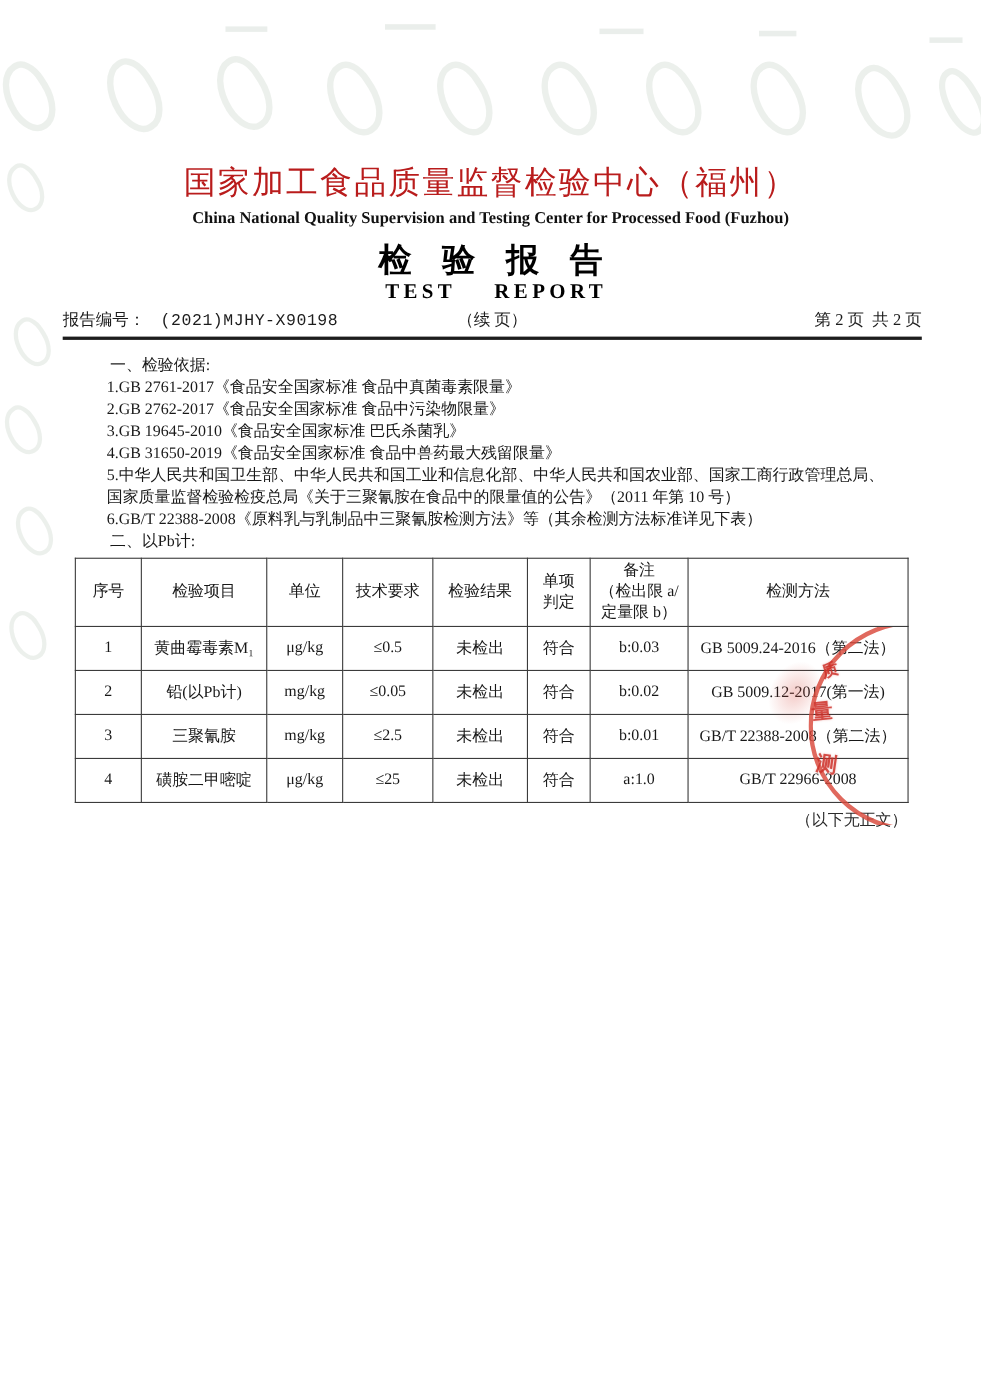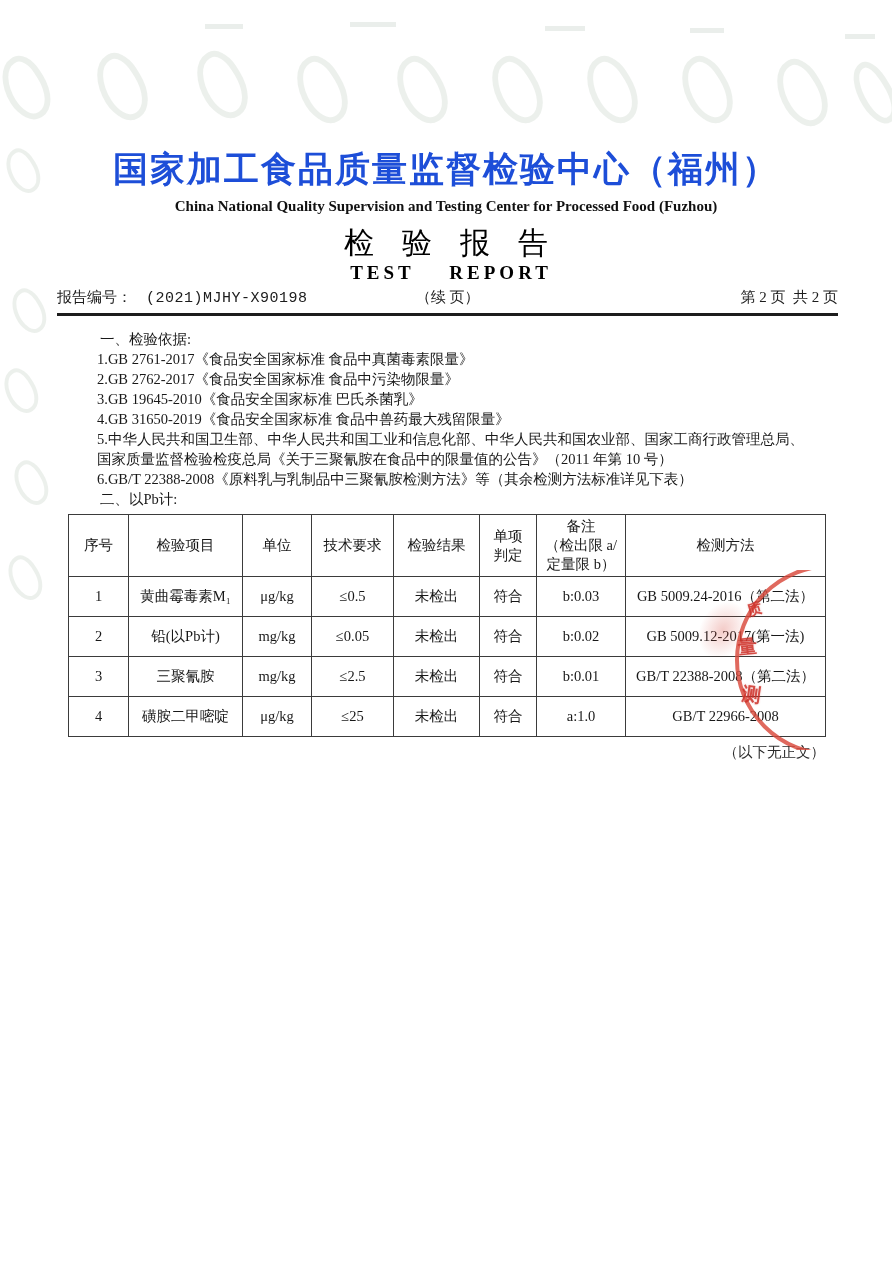--- a/index.html
+++ b/index.html
@@ -23,27 +23,27 @@
   }
   .wm.small { border-width:4px; }
   .dash {
     position:absolute; height:5px;
     background:rgba(214,222,215,0.5);
     pointer-events:none;
   }
   
   .header { padding-top:146px; text-align:center; }
   .title-cn {
-    font-size:35px; font-weight:bold; letter-spacing:2px; color:#1d4ed8;
+    font-size:29px; font-weight:normal; letter-spacing:2px; color:#b91c1c;
   }
   .title-en {
     margin-top:5px; font-size:15px; font-weight:bold; color:#111;text-align:center;
   }
   .report-title-cn {
-    margin-top:8px; font-size:30px; font-weight:normal; color:#000;
+    margin-top:8px; font-size:30px; font-weight:bold; color:#000;
     letter-spacing:28px; text-indent:28px;
   }
   .report-title-en {
     margin-top:-2px; font-size:19px; font-weight:bold; color:#000;
     letter-spacing:4px; white-space:pre;margin-left:10px;
   }
   
   .meta {
     position:relative; height:22px; margin:4px 54px 0 57px;
     font-size:15px;

